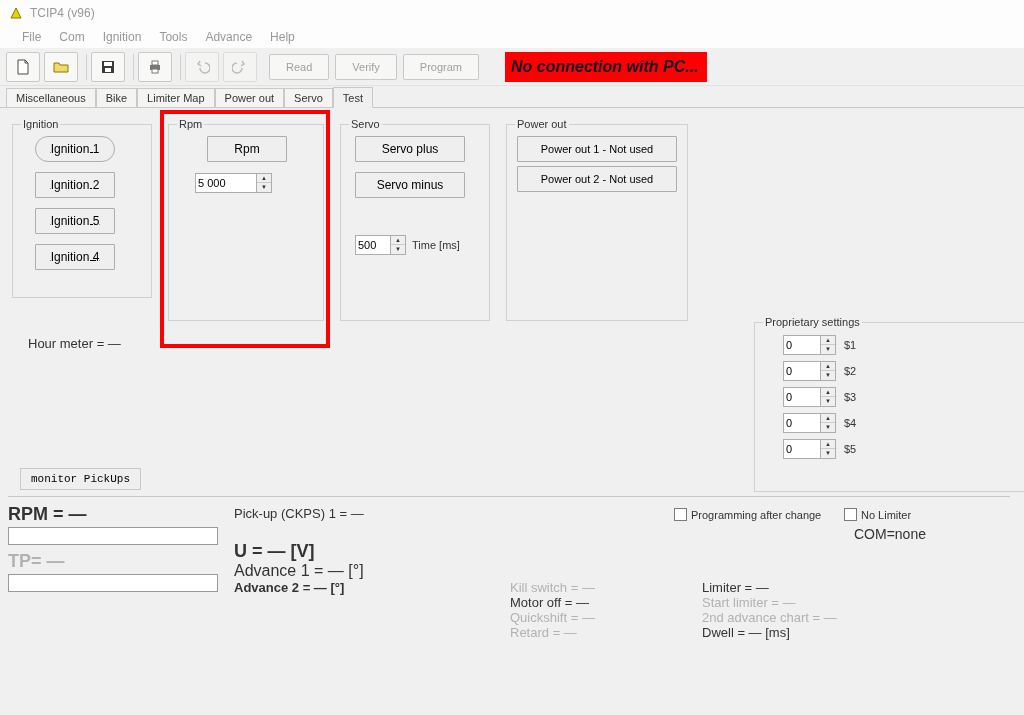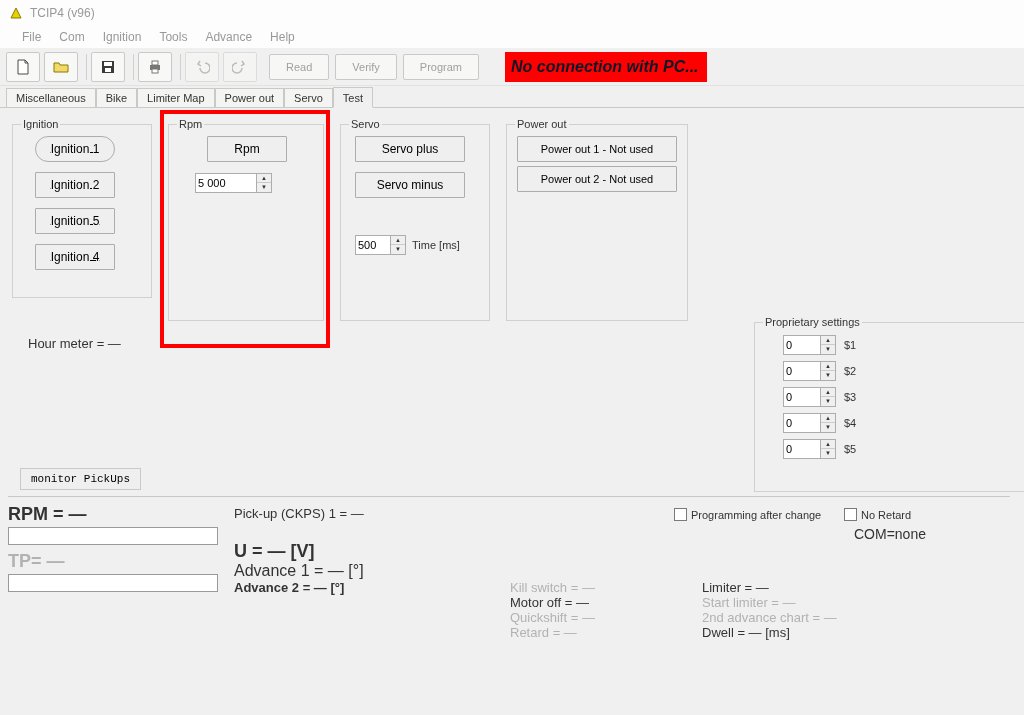--- a/index.html
+++ b/index.html
@@ -255,17 +255,17 @@
     <div class="gray">2nd advance chart = —</div>
     <div>Dwell = — [ms]</div>
   </div>
 
   <div class="checkbox" style="position:absolute; left:666px; top:8px;">
     <div class="box"></div>
     <span>Programming after change</span>
   </div>
   <div class="checkbox" style="position:absolute; left:836px; top:8px;">
     <div class="box"></div>
-    <span>No Retard</span>
+    <span>No Limiter</span>
   </div>
   <div style="position:absolute; left:846px; top:26px; font-size:14px;">COM=none</div>
 
 </div>
 
 </body></html>

